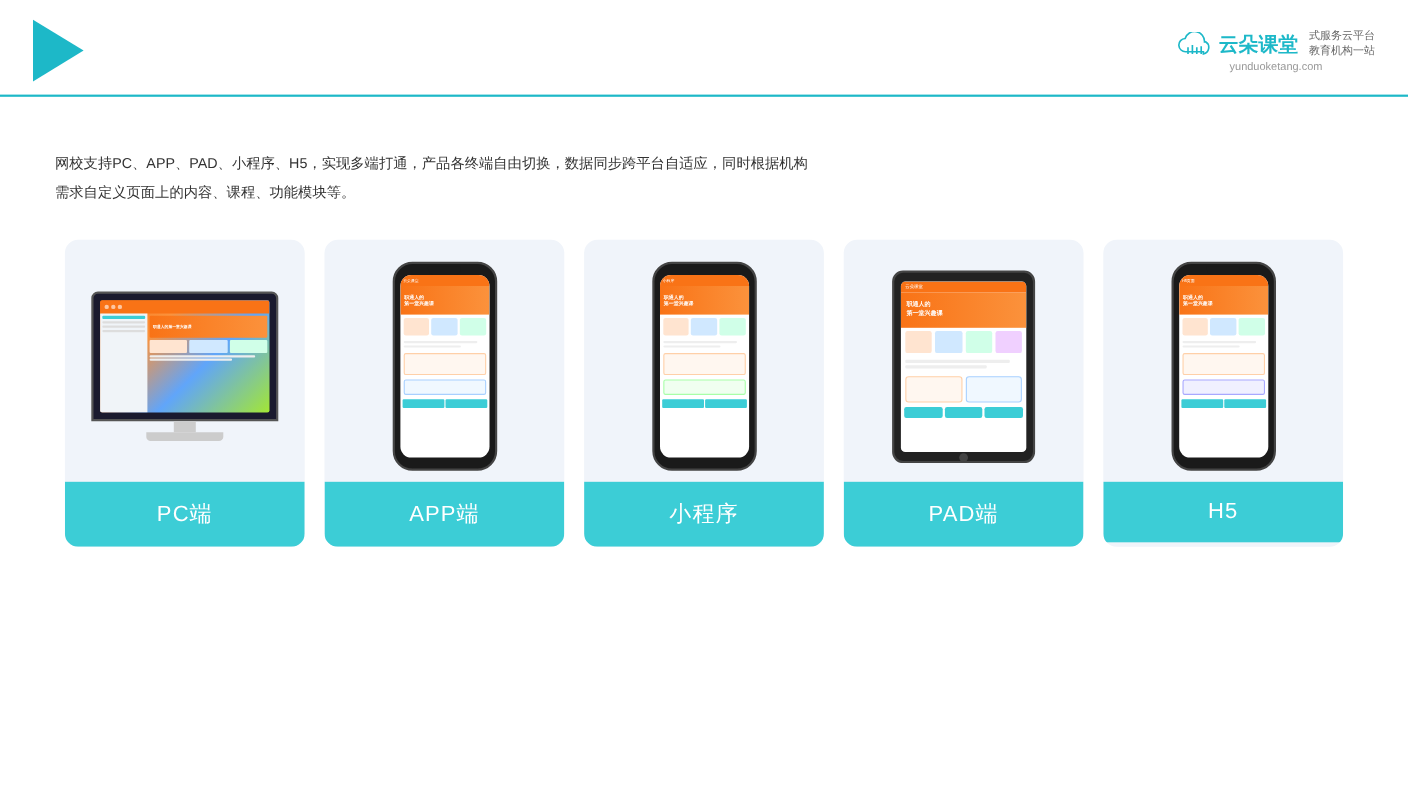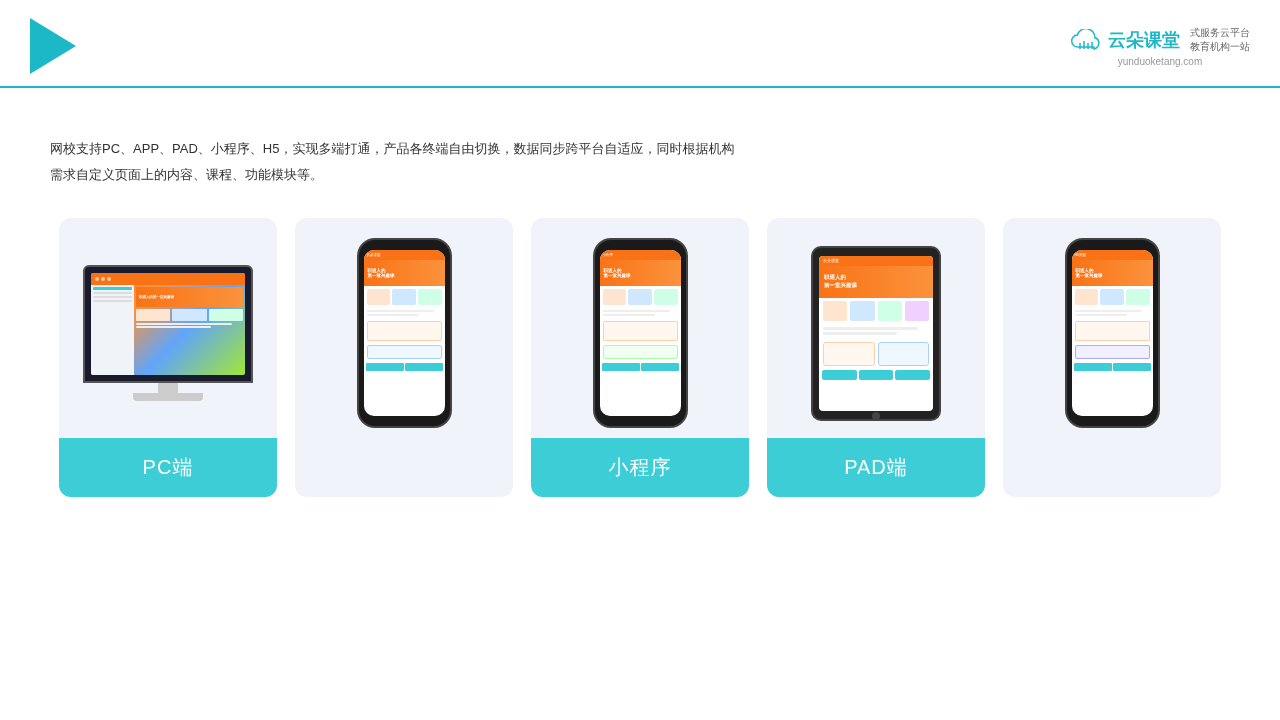--- a/index.html
+++ b/index.html
@@ -339,20 +339,21 @@
               <div style="height:14px;background:#f0f8ff;border-radius:2px;border:0.5px solid #a8d0ff;"></div>
             </div>
             <div style="display:flex;gap:1px;padding:2px 2px 0 2px;">
               <div style="flex:1;height:8px;background:#3ccdd6;border-radius:1px;"></div>
               <div style="flex:1;height:8px;background:#3ccdd6;border-radius:1px;"></div>
             </div>
           </div>
         </div>
       </div>
     </div>
+    <div class="card-label">APP端</div>
   </div>
 
   <div class="card mini-card">
     <div class="card-image-area">
       <div class="phone-mockup">
         <div class="phone-outer">
           <div class="phone-notch"></div>
           <div class="phone-screen">
             <div style="height:10px;background:#f97316;display:flex;align-items:center;padding:0 3px;">
               <span style="font-size:3.5px;color:white;">小程序</span>
@@ -452,15 +453,16 @@
               <div style="height:14px;background:#f0f0ff;border-radius:2px;border:0.5px solid #a8a8ff;"></div>
             </div>
             <div style="display:flex;gap:1px;padding:2px 2px 0 2px;">
               <div style="flex:1;height:8px;background:#3ccdd6;border-radius:1px;"></div>
               <div style="flex:1;height:8px;background:#3ccdd6;border-radius:1px;"></div>
             </div>
           </div>
         </div>
       </div>
     </div>
+    <div class="card-label">H5</div>
   </div>
 
 </div>
 
 </body></html>

